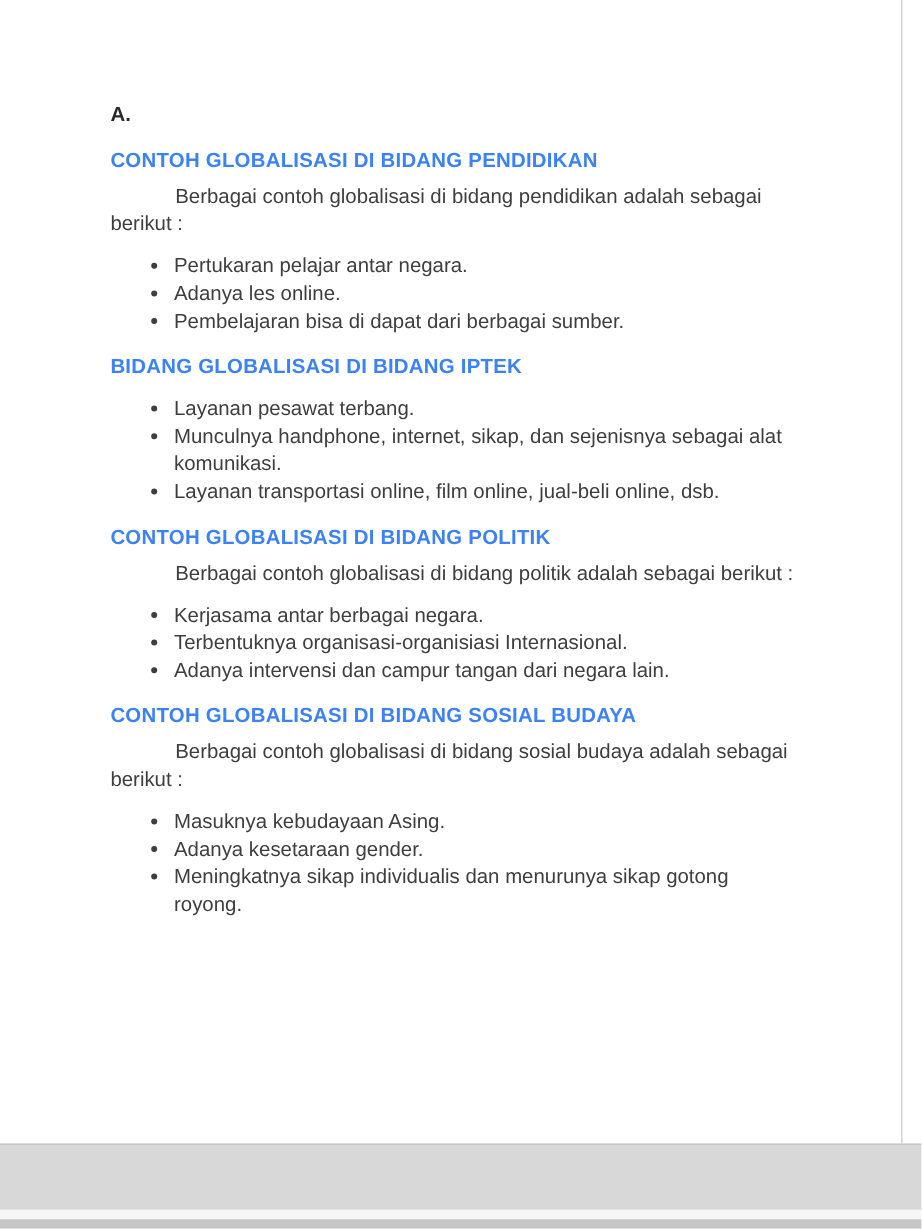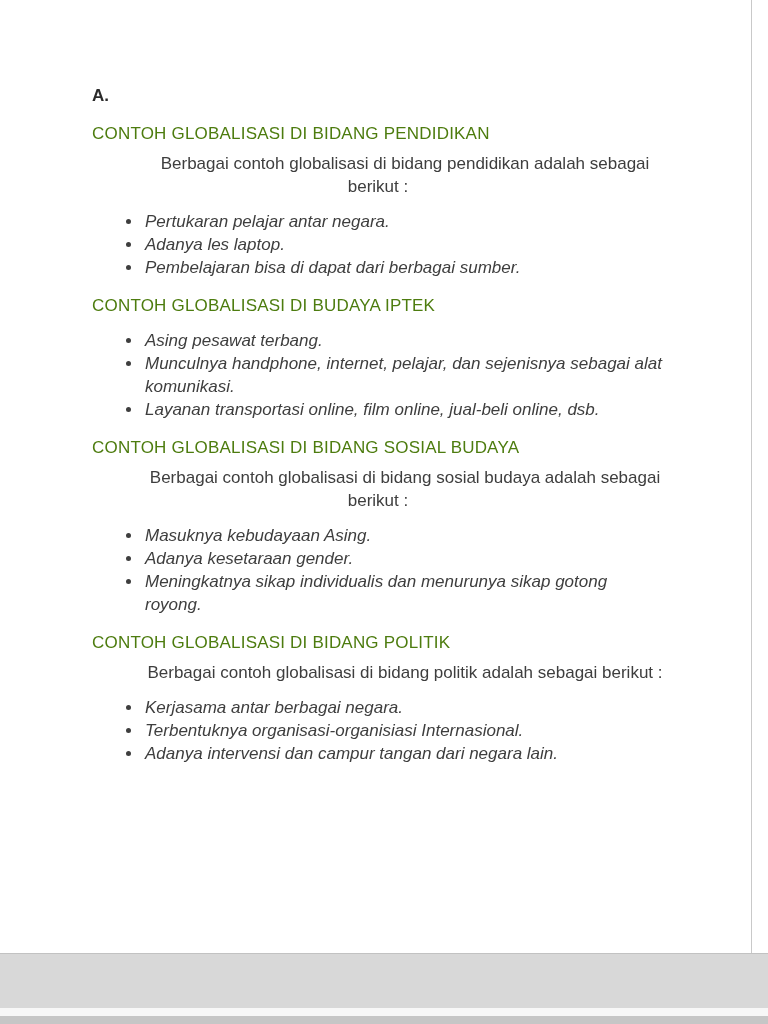--- a/index.html
+++ b/index.html
@@ -28,35 +28,33 @@
   }
   .list-label {
     margin: 0;
     font-weight: bold;
     color: #2b2b2b;
   }
   section.doc-section { margin: 0; }
   h2.heading {
     font-size: 17px;
     line-height: 23px;
-    font-weight: normal;
-    color: #4d7c0f;
+    font-weight: bold;
+    color: #3b82f6;
     letter-spacing: 0.2px;
     margin: 15px 0 7px 0;
   }
   p.intro {
     margin: 0;
     text-indent: 54px;
-    text-align: center;
   }
   ul.bullets {
     margin: 12px 0 0 0;
     padding: 0 0 0 51px;
     list-style: disc outside;
-    font-style: italic;
   }
   ul.bullets li {
     margin: 0;
     padding-left: 2px;
   }
   
   .page-right-edge {
     position: absolute;
     left: 751px; top: 0;
     width: 1px; height: 953px;
@@ -88,51 +86,51 @@
 <div class="page">
   <div class="content">
 
     <p class="list-label">A.</p>
 
     <section class="doc-section">
       <h2 class="heading">CONTOH GLOBALISASI DI BIDANG PENDIDIKAN</h2>
       <p class="intro">Berbagai contoh globalisasi di bidang pendidikan adalah sebagai berikut&nbsp;:</p>
       <ul class="bullets">
         <li>Pertukaran pelajar antar negara.</li>
-        <li>Adanya les laptop.</li>
+        <li>Adanya les online.</li>
         <li>Pembelajaran bisa di dapat dari berbagai sumber.</li>
       </ul>
     </section>
 
     <section class="doc-section">
-      <h2 class="heading">CONTOH GLOBALISASI DI BUDAYA IPTEK</h2>
+      <h2 class="heading">BIDANG GLOBALISASI DI BIDANG IPTEK</h2>
       <ul class="bullets">
-        <li>Asing pesawat terbang.</li>
-        <li>Munculnya handphone, internet, pelajar, dan sejenisnya sebagai alat komunikasi.</li>
+        <li>Layanan pesawat terbang.</li>
+        <li>Munculnya handphone, internet, sikap, dan sejenisnya sebagai alat komunikasi.</li>
         <li>Layanan transportasi online, film online, jual-beli online, dsb.</li>
+      </ul>
+    </section>
+
+    <section class="doc-section">
+      <h2 class="heading">CONTOH GLOBALISASI DI BIDANG POLITIK</h2>
+      <p class="intro">Berbagai contoh globalisasi di bidang politik adalah sebagai berikut&nbsp;:</p>
+      <ul class="bullets">
+        <li>Kerjasama antar berbagai negara.</li>
+        <li>Terbentuknya organisasi-organisiasi Internasional.</li>
+        <li>Adanya intervensi dan campur tangan dari negara lain.</li>
       </ul>
     </section>
 
     <section class="doc-section">
       <h2 class="heading">CONTOH GLOBALISASI DI BIDANG SOSIAL BUDAYA</h2>
       <p class="intro">Berbagai contoh globalisasi di bidang sosial budaya adalah sebagai berikut&nbsp;:</p>
       <ul class="bullets">
         <li>Masuknya kebudayaan Asing.</li>
         <li>Adanya kesetaraan gender.</li>
         <li>Meningkatnya sikap individualis dan menurunya sikap gotong royong.</li>
-      </ul>
-    </section>
-
-    <section class="doc-section">
-      <h2 class="heading">CONTOH GLOBALISASI DI BIDANG POLITIK</h2>
-      <p class="intro">Berbagai contoh globalisasi di bidang politik adalah sebagai berikut&nbsp;:</p>
-      <ul class="bullets">
-        <li>Kerjasama antar berbagai negara.</li>
-        <li>Terbentuknya organisasi-organisiasi Internasional.</li>
-        <li>Adanya intervensi dan campur tangan dari negara lain.</li>
       </ul>
     </section>
 
     <section class="doc-section">
     </section>
 
   </div>
 </div>
 
 <div class="page-right-edge"></div>

